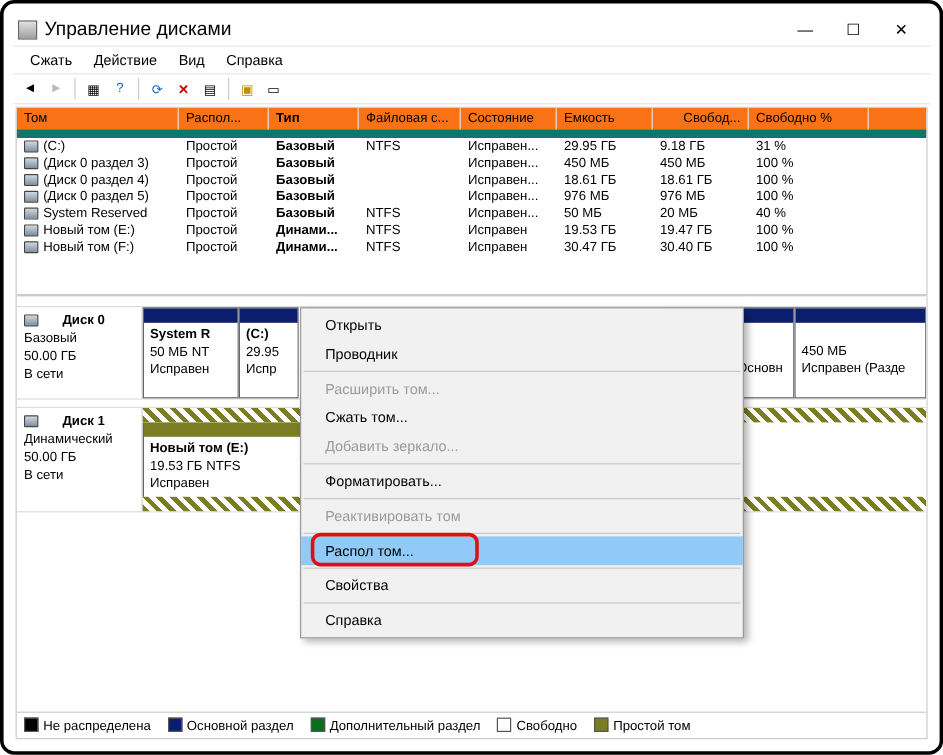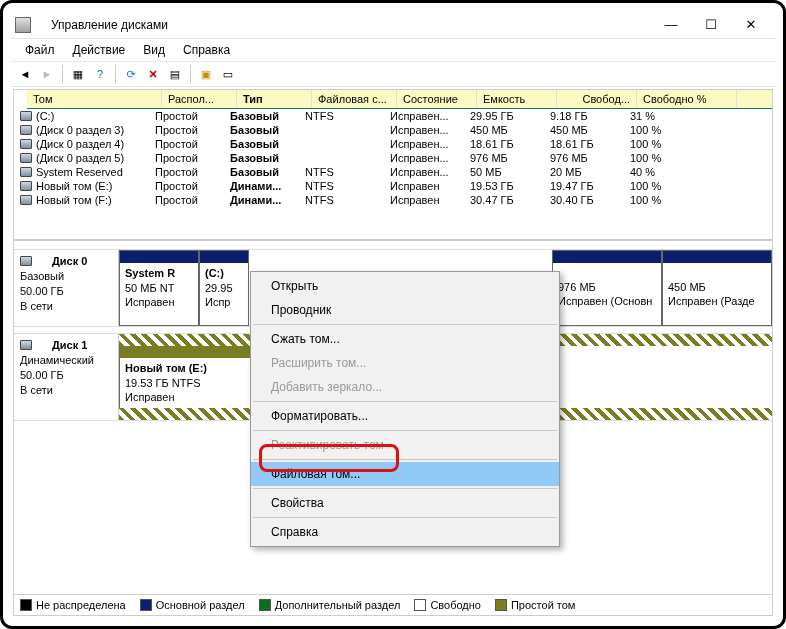--- a/index.html
+++ b/index.html
@@ -1,30 +1,30 @@
 <!DOCTYPE html>
 <html><head>
 <meta charset="utf-8">
 <style>
 * { box-sizing: border-box; margin: 0; padding: 0; font-family: "Segoe UI", Tahoma, sans-serif; font-size: 11px; }
 body { background: #fff; width: 786px; height: 629px; border: 3px solid #000; border-radius: 12px; padding: 8px; position: relative; overflow: hidden; }
 .win { width: 100%; height: 100%; background: #fff; display: flex; flex-direction: column; }
 .titlebar { display: flex; align-items: center; height: 28px; padding: 0 4px; border-bottom: 1px solid #e5e5e5;}
 .titlebar .app-icon { width: 16px; height: 16px; margin-right: 6px; background: linear-gradient(#e0e0e0,#a0a0a0); border:1px solid #666; }
-.titlebar .title { flex: 1; font-size: 12px; margin-left: 14px; }
+.titlebar .title { flex: 1; font-size: 16px; }
 .win-btns { display: flex; gap: 0; }
 .win-btn { width: 40px; height: 24px; display: flex; align-items: center; justify-content: center; font-size: 13px; }
 .menubar { display: flex; gap: 2px; padding: 2px 6px; }
 .menubar .mi { padding: 2px 8px; font-size: 12px; }
 .toolbar { display: flex; align-items: center; gap: 2px; padding: 2px 4px; border-top: 1px solid #e5e5e5; border-bottom:1px solid #e5e5e5; }
 .tbtn { width: 20px; height: 20px; border: 1px solid transparent; display:flex; align-items:center; justify-content:center; font-size:11px; }
 .sep { width:1px; height:18px; background:#ccc; margin:0 3px;}
 .content { flex: 1; display: flex; flex-direction: column; border:1px solid #ccc; margin: 2px; overflow:hidden;}
 
-.list-hdr { display: flex; background: #fef9c3; border-bottom: 1px solid #0f766e; margin-left: 13px; }
+.list-hdr { display: flex; background: #f97316; border-bottom: 7px solid #0f766e; }
 .list-hdr .col { border-right: 1px solid #e0e0e0; padding: 3px 6px; font-size: 11px; white-space: nowrap; overflow:hidden; text-overflow: ellipsis; }
 .list-body { flex: 0 0 auto; height: 130px; overflow: hidden; }
 .row { display: flex; }
 .row .cell { padding: 1px 6px; white-space: nowrap; overflow:hidden; display:flex; align-items:center; gap:4px; }
 .drv-icon { width:12px; height:10px; background: linear-gradient(#d0d8e0,#8090a0); border:1px solid #444; border-radius:1px; flex:0 0 auto;}
 
 .c0{width:135px;} .c1{width:75px;} .c2{width:75px;font-weight:bold;} .c3{width:85px;} .c4{width:80px;} .c5{width:80px;text-align:left;} .c6{width:80px;text-align:right;} .c7{width:100px;}
 
 .gx { flex:1; overflow:hidden; border-top: 2px solid #ccc; padding: 2px 0; background:#fff;}
 .gx-row { display:flex; border-top:1px solid #ddd; border-bottom:1px solid #ddd; margin:6px 0; min-height:78px; }
@@ -34,21 +34,21 @@
 .block { border:1px solid #666; display:flex; flex-direction:column; background:#fff; margin:0; }
 .block .hdrbar { height:12px; }
 .block .bcontent { padding:3px 5px; font-size:10.5px; line-height:1.3; flex:1;}
 .hb-navy{background:#0b1f6e;}
 .hb-olive{background:#7a7d22;}
 
 .legend { display:flex; gap:14px; padding:4px 6px; border-top:1px solid #ccc; align-items:center; font-size:11px;}
 .swatch{width:12px;height:12px;border:1px solid #555;display:inline-block;margin-right:4px;vertical-align:-2px;}
 .sw-black{background:#000;} .sw-navy{background:#0b1f6e;} .sw-green{background:#0b6e1f;} .sw-white{background:#fff;} .sw-olive{background:#7a7d22;}
 
-.ctx { position:absolute; top:268px; left:247px; width:310px; background:#f1f1f1; border:1px solid #9a9a9a; box-shadow: 3px 3px 6px rgba(0,0,0,.3); padding:2px 0; z-index:100;}
+.ctx { position:absolute; top:253px; left:247px; width:370px; background:#f1f1f1; border:1px solid #9a9a9a; box-shadow: 3px 3px 6px rgba(0,0,0,.3); padding:2px 0; z-index:100;}
 .ctx .ci { padding:5px 20px; font-size:12px; color:#000; }
 .ctx .ci.disabled { color:#9a9a9a; }
 .ctx .ci.sel { background:#91c9f7; }
 .ctx hr { border:none; border-top:1px solid #c8c8c8; margin:2px 2px; }
 .highlight-ring { position:absolute; border:3px solid #d11; border-radius:8px; pointer-events:none; z-index:200;}
 .hatch-strip { height:12px; background: repeating-linear-gradient(45deg,#7a7d22,#7a7d22 4px,#fff 4px,#fff 8px);}
 </style>
 </head>
 <body>
 
@@ -57,21 +57,21 @@
     <div class="app-icon"></div>
     <div class="title">Управление дисками</div>
     <div class="win-btns">
       <div class="win-btn">—</div>
       <div class="win-btn">☐</div>
       <div class="win-btn">✕</div>
     </div>
   </div>
 
   <div class="menubar">
-    <div class="mi">Файл</div>
+    <div class="mi">Сжать</div>
     <div class="mi">Действие</div>
     <div class="mi">Вид</div>
     <div class="mi">Справка</div>
   </div>
 
   <div class="toolbar">
     <div class="tbtn">◄</div>
     <div class="tbtn" style="color:#bbb;">►</div>
     <div class="sep"></div>
     <div class="tbtn">▦</div>
@@ -352,27 +352,27 @@
       <span><span class="swatch sw-white"></span><span>Свободно</span></span>
       <span><span class="swatch sw-olive"></span><span>Простой том</span></span>
     </div>
   </div>
 </div>
 
 <div class="ctx" id="ctx">
     <div class="ci">Открыть</div>
     <div class="ci">Проводник</div>
     <hr>
+    <div class="ci disabled">Расширить том...</div>
     <div class="ci">Сжать том...</div>
-    <div class="ci disabled">Расширить том...</div>
     <div class="ci disabled">Добавить зеркало...</div>
     <hr>
     <div class="ci">Форматировать...</div>
     <hr>
     <div class="ci disabled">Реактивировать том</div>
     <hr>
-    <div class="ci sel">Файловая том...</div>
+    <div class="ci sel">Распол том...</div>
     <hr>
     <div class="ci">Свойства</div>
     <hr>
     <div class="ci">Справка</div>
   </div>
 <div class="highlight-ring" style="top:441px;left:256px;width:140px;height:28px;"></div>
 
 </body></html>

